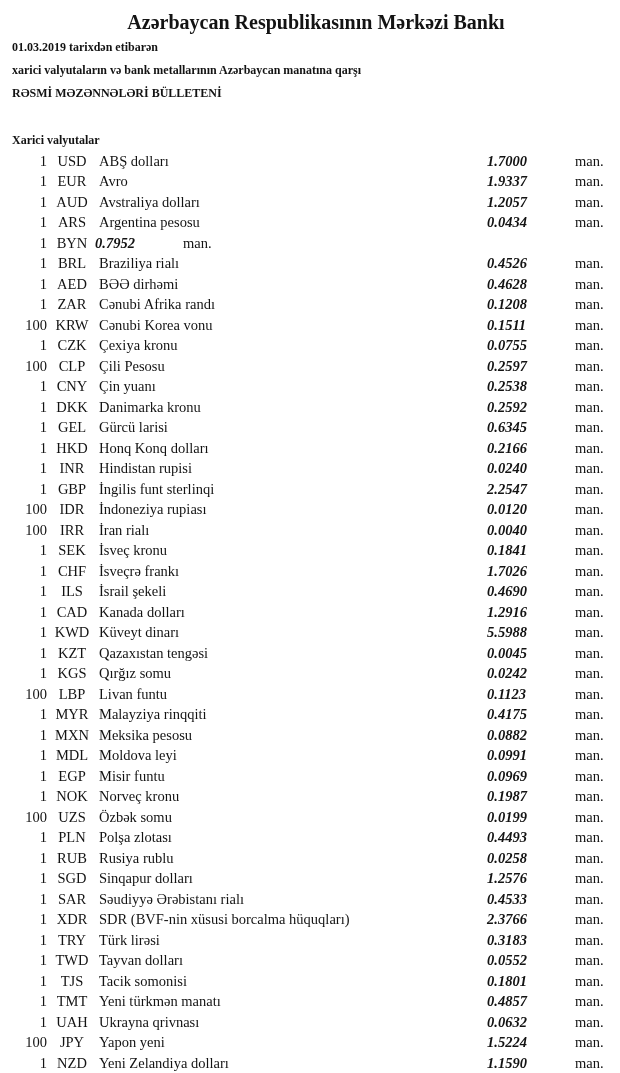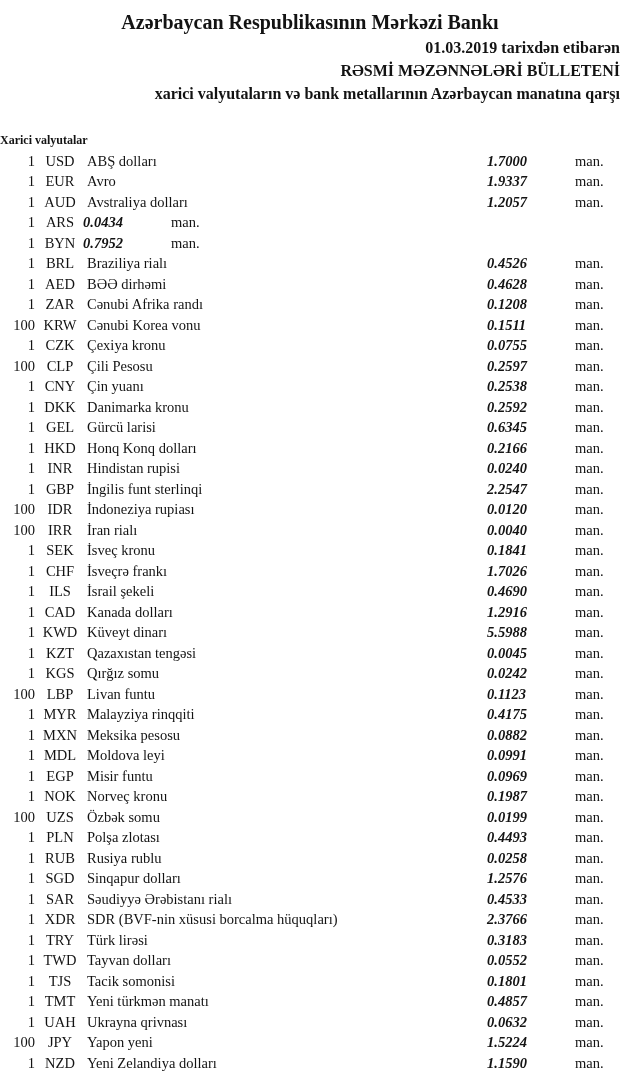--- a/index.html
+++ b/index.html
@@ -4,33 +4,33 @@
 <style>
   * { margin: 0; padding: 0; box-sizing: border-box; }
   html, body { background: #ffffff; }
   body {
     width: 620px;
     height: 1073px;
     color: #131313;
     font-family: "Liberation Serif", serif;
     overflow: hidden;
   }
-  .page { width: 620px; height: 1073px; }
+  .page { width: 620px; height: 1073px; padding-left: 12px; }
 
   .title {
     padding-top: 11px;
     text-align: center;
     font-size: 20px;
     font-weight: bold;
     line-height: 22px;
   }
   .subline {
     margin-top: 6px;
-    text-align: right;
-    font-size: 16px;
+    text-align: left;
+    font-size: 12px;
     font-weight: bold;
     line-height: 17px;
   }
   .section-title {
     margin-top: 30px;
     font-size: 12px;
     font-weight: bold;
     line-height: 17px;
   }
 
@@ -51,22 +51,22 @@
     font-weight: bold; font-style: italic;
   }
   .unit { flex: none; width: 45px; text-align: left; }
 </style>
 </head>
 <body>
 
 <div class="page">
   <div class="title">Azərbaycan Respublikasının Mərkəzi Bankı</div>
   <div class="subline">01.03.2019 tarixdən etibarən</div>
+  <div class="subline">xarici valyutaların və bank metallarının Azərbaycan manatına qarşı</div>
   <div class="subline">RƏSMİ MƏZƏNNƏLƏRİ BÜLLETENİ</div>
-  <div class="subline">xarici valyutaların və bank metallarının Azərbaycan manatına qarşı</div>
 
   <div class="section-title">Xarici valyutalar</div>
 
   <div class="rates" id="rates">
   <div class="row">
     <span class="qty">1</span>
     <span class="code">USD</span>
     <span class="name">ABŞ dolları</span>
     <span class="rate">1.7000</span>
     <span class="unit">man.</span>
@@ -84,20 +84,21 @@
     <span class="qty">1</span>
     <span class="code">AUD</span>
     <span class="name">Avstraliya dolları</span>
     <span class="rate">1.2057</span>
     <span class="unit">man.</span>
   </div>
 
   <div class="row">
     <span class="qty">1</span>
     <span class="code">ARS</span>
+    <span class="name">Argentina pesosu</span>
     <span class="rate">0.0434</span>
     <span class="unit">man.</span>
   </div>
 
   <div class="row">
     <span class="qty">1</span>
     <span class="code">BYN</span>
     <span class="rate">0.7952</span>
     <span class="unit">man.</span>
   </div>

